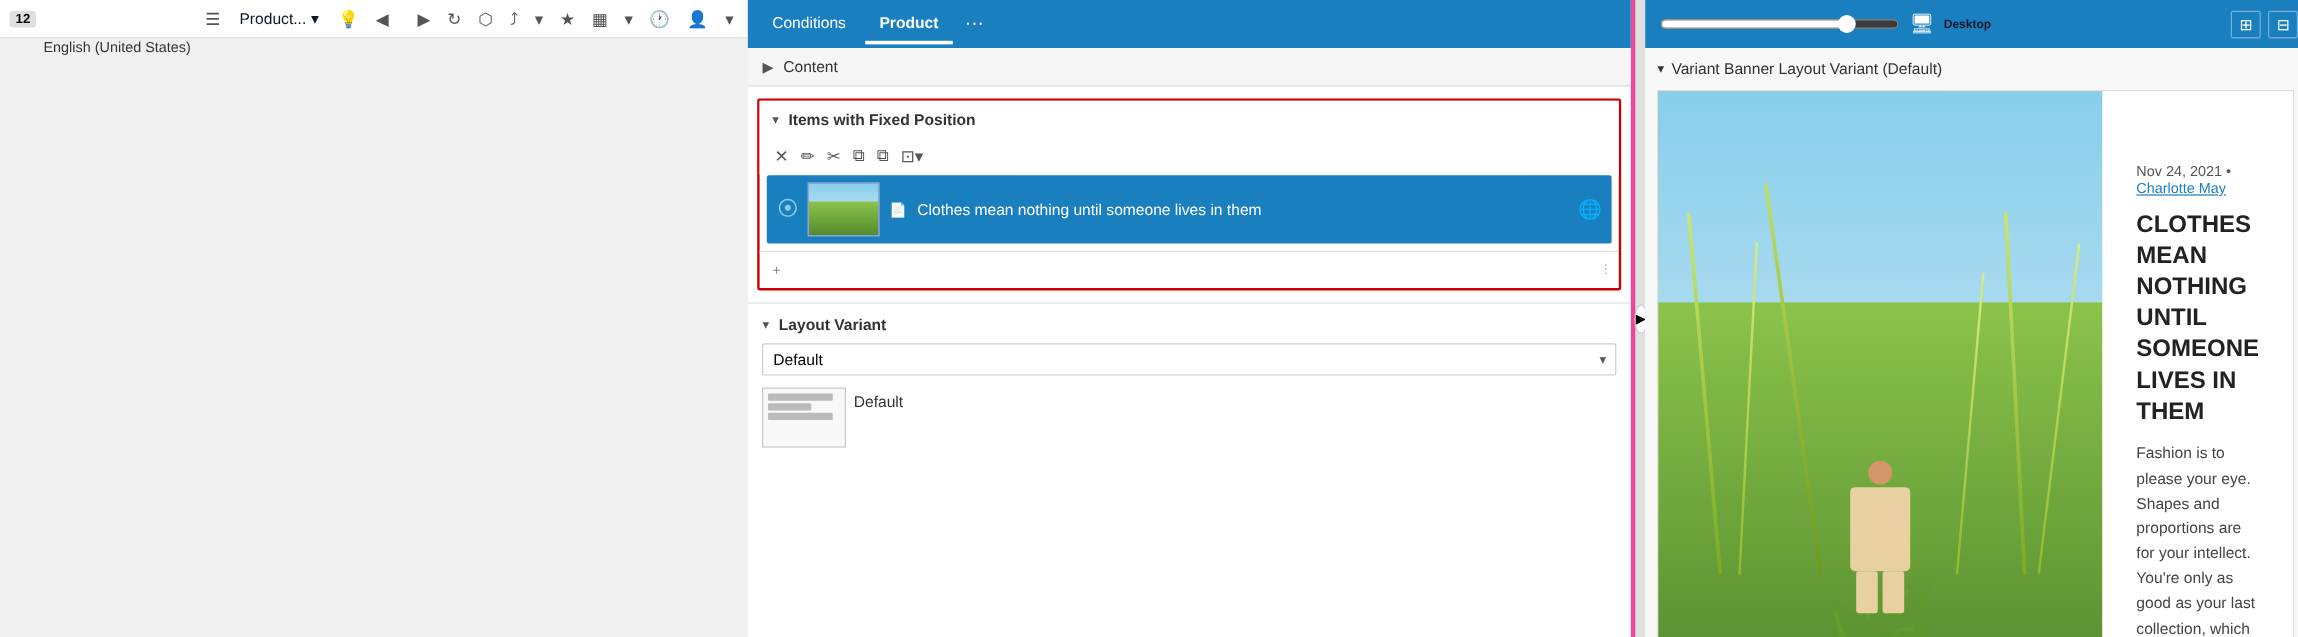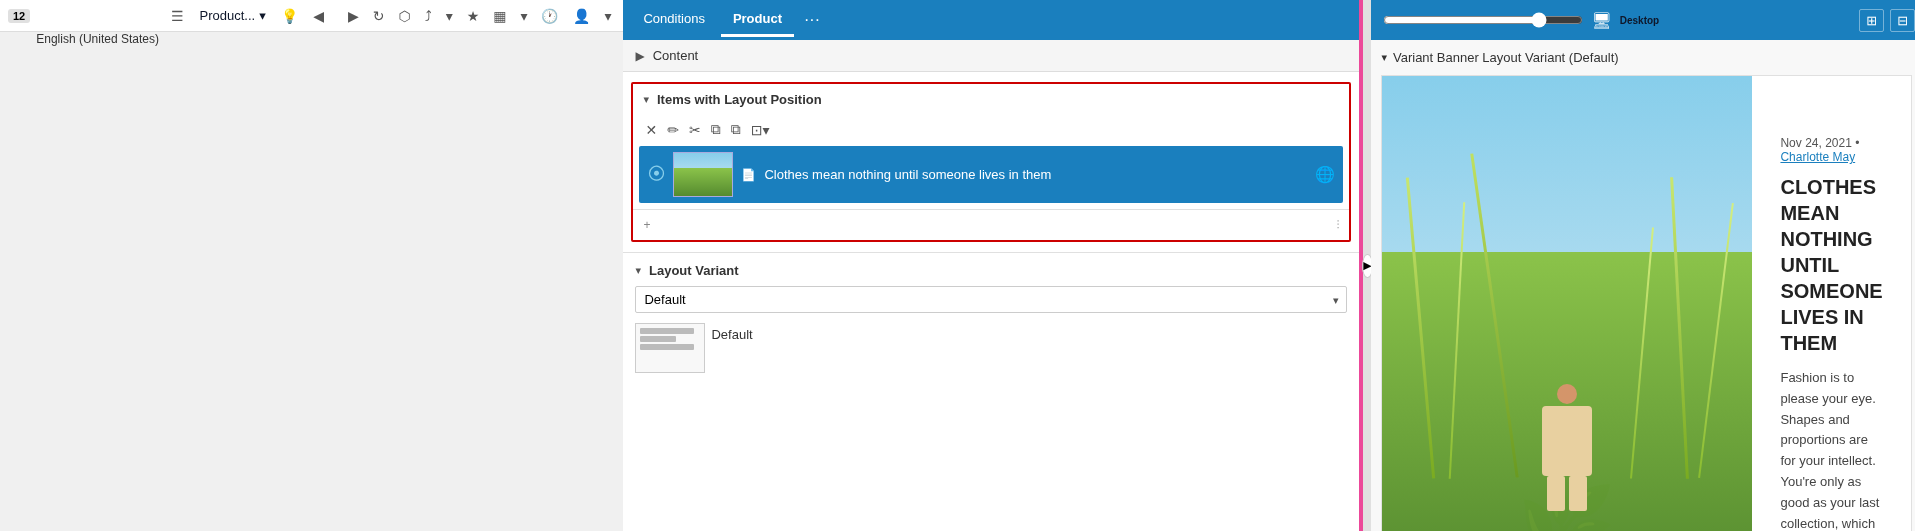--- a/index.html
+++ b/index.html
@@ -268,21 +268,21 @@
       <div class="panel-scroll">
 
         <div class="teaser-section">
           <span class="chevron-right">▶</span>
           <span class="teaser-label">Content</span>
         </div>
 
         <div class="section-box">
           <div class="section-header">
             <span class="section-chevron">▾</span>
-            <span class="section-title">Items with Layout Position</span>
+            <span class="section-title">Items with Fixed Position</span>
           </div>
 
           <div class="item-toolbar">
             <button class="toolbar-icon-btn">✕</button>
             <button class="toolbar-icon-btn">✏</button>
             <button class="toolbar-icon-btn">✂</button>
             <button class="toolbar-icon-btn">⧉</button>
             <button class="toolbar-icon-btn">⧉</button>
             <button class="toolbar-icon-btn">⊡▾</button>
           </div>

